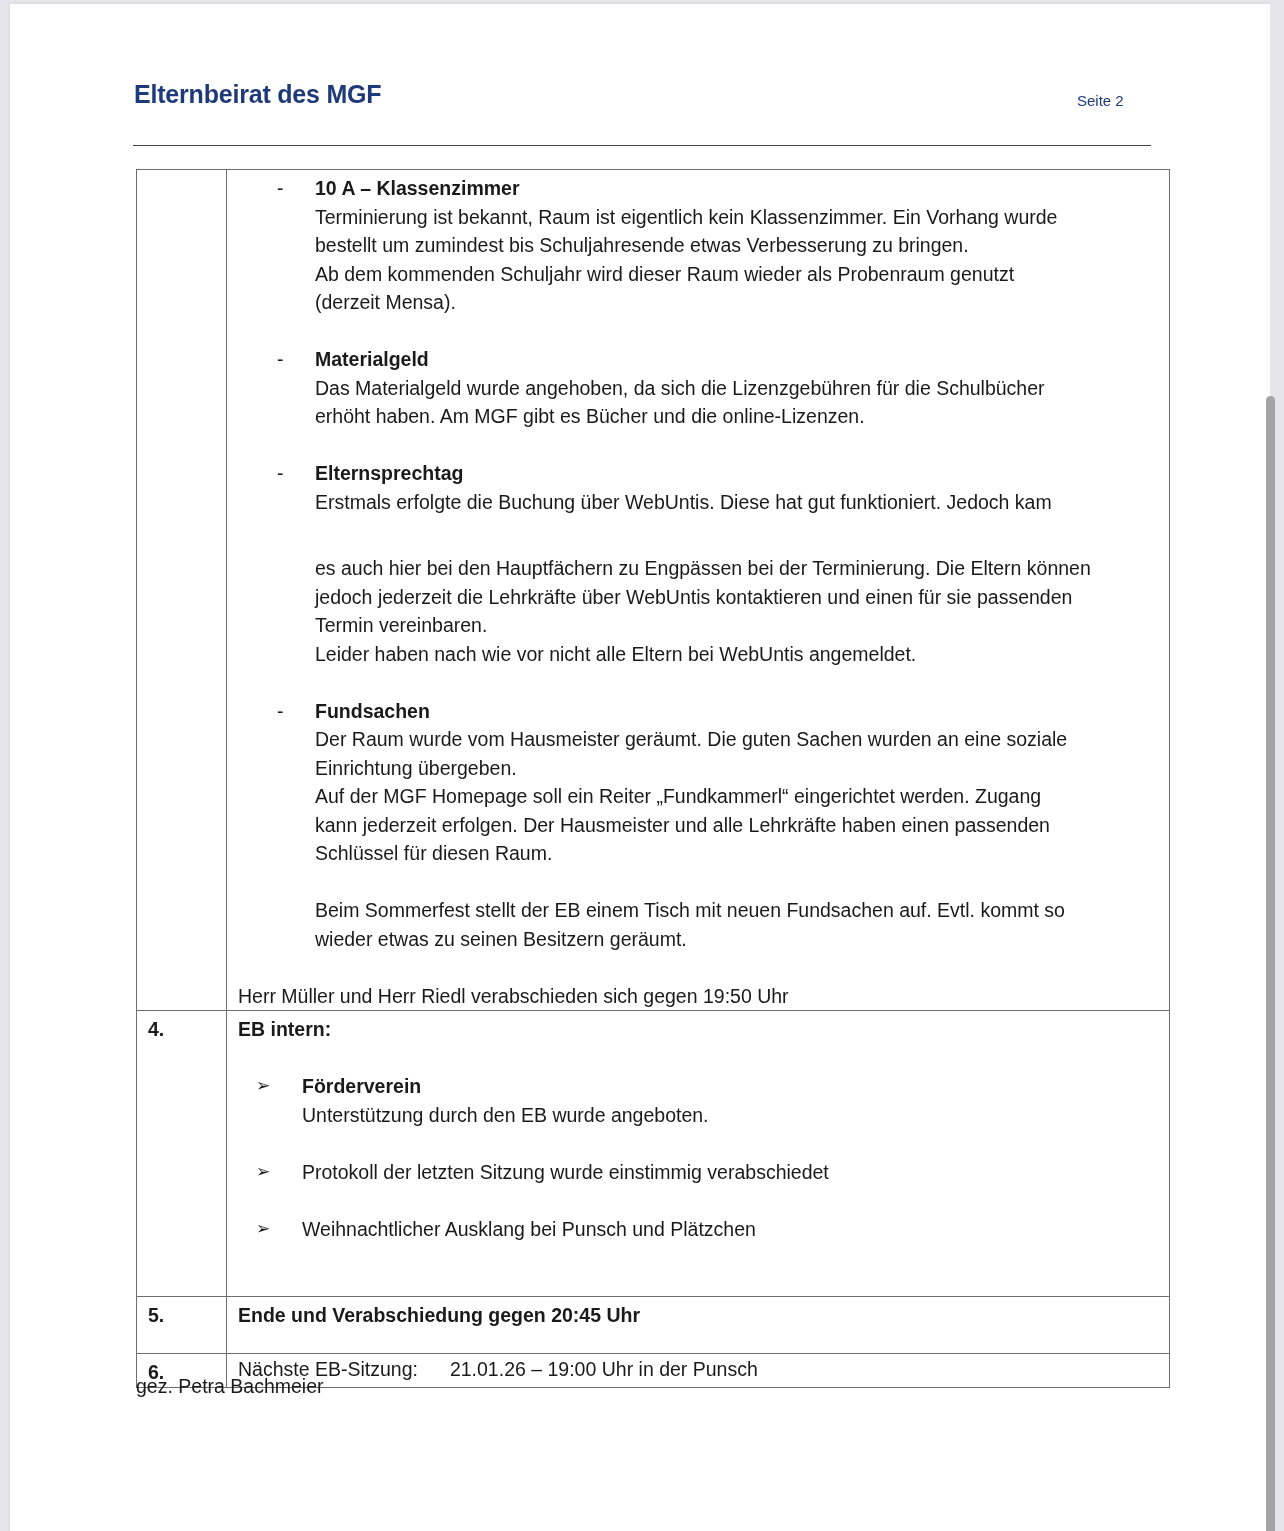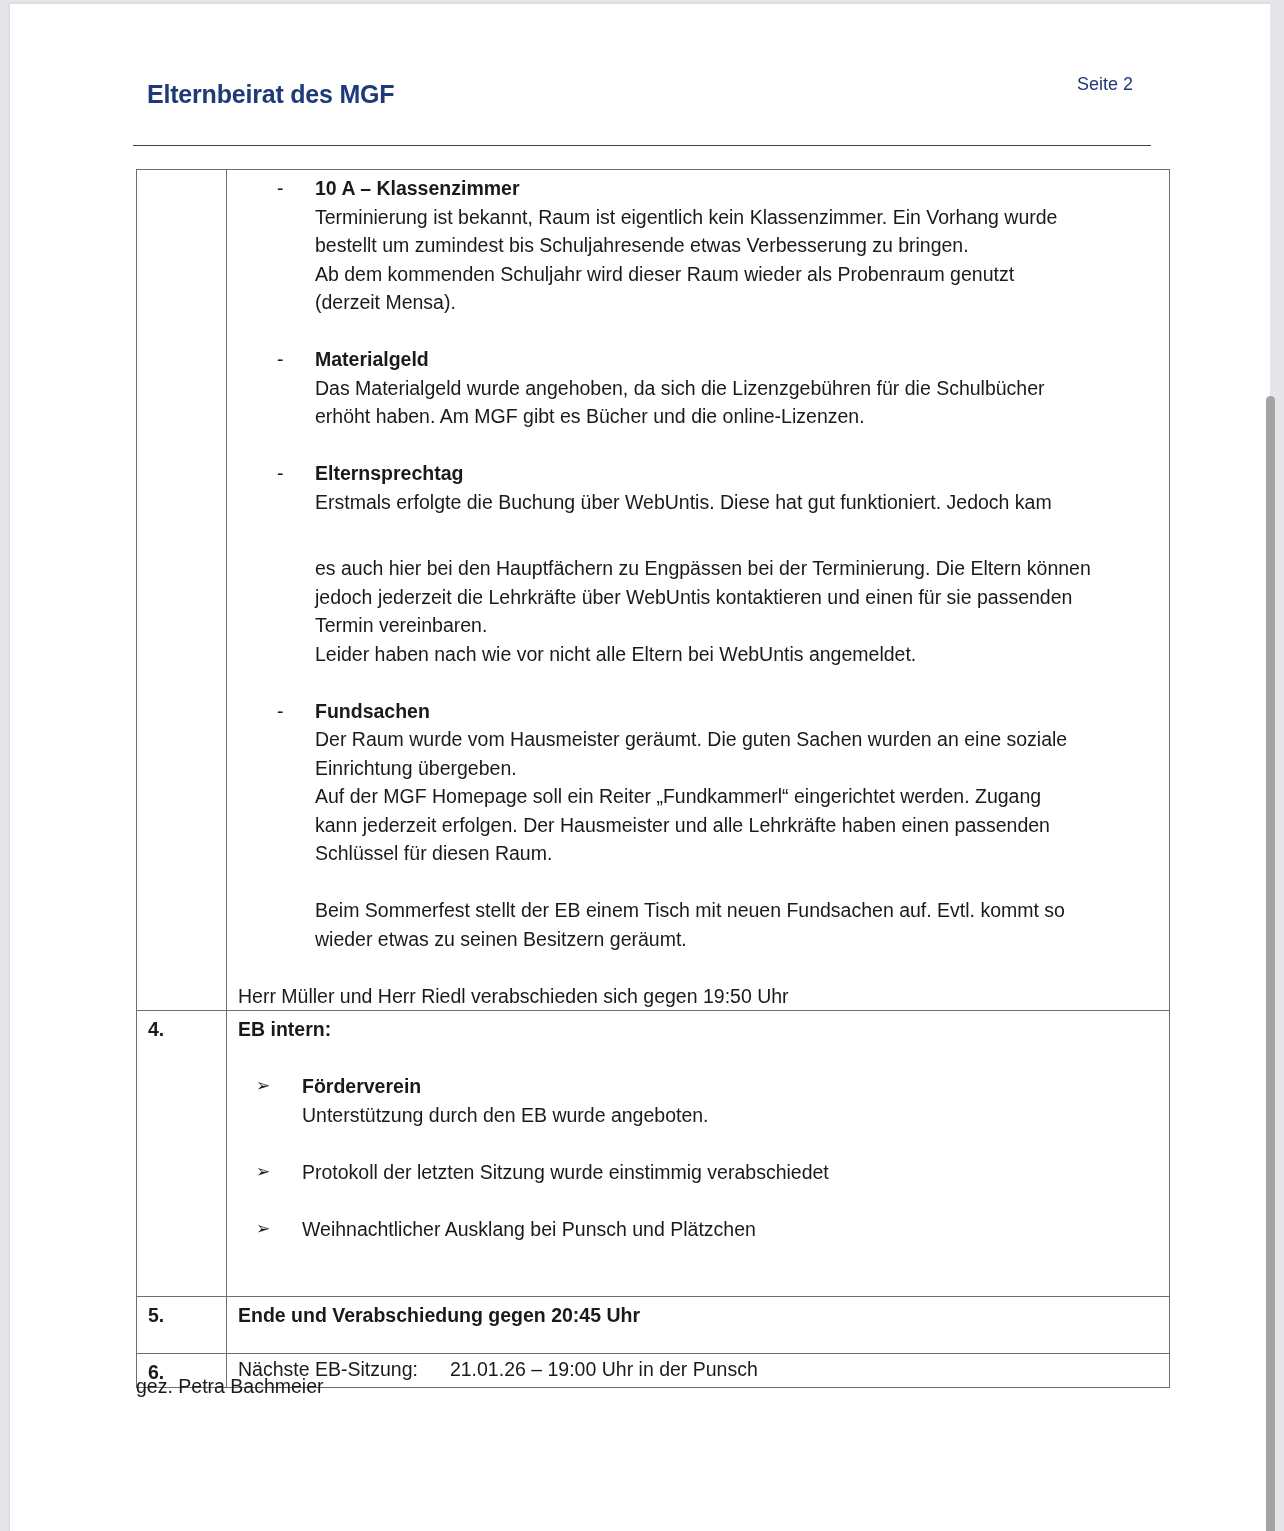--- a/index.html
+++ b/index.html
@@ -18,27 +18,27 @@
   .scrollbar-track {
     position: absolute; right: 0; top: 0; width: 14px; height: 1531px;
     background: #e6e6ea;
   }
   .scrollbar-thumb {
     position: absolute; left: 1266px; top: 396px;
     width: 9px; height: 1140px;
     background: #a3a3a3; border-radius: 5px;
   }
   .doc-title {
-    position: absolute; left: 147px; top: 80px;
+    position: absolute; left: 134px; top: 80px;
     font-size: 25px; font-weight: bold; color: #1f3a78;
     letter-spacing: -0.2px;
   }
   .page-number {
-    position: absolute; left: 1077px; top: 74px;
-    font-size: 18px; color: #1f3a78;
+    position: absolute; left: 1077px; top: 92px;
+    font-size: 15px; color: #1f3a78;
   }
   .header-rule {
     position: absolute; left: 133px; top: 145px;
     width: 1018px; height: 0; border-top: 1.5px solid #444;
   }
   table.minutes {
     position: absolute; left: 136px; top: 169px;
     width: 1034px;
     border-collapse: collapse;
     font-size: 19.5px; color: #1a1a1a;

